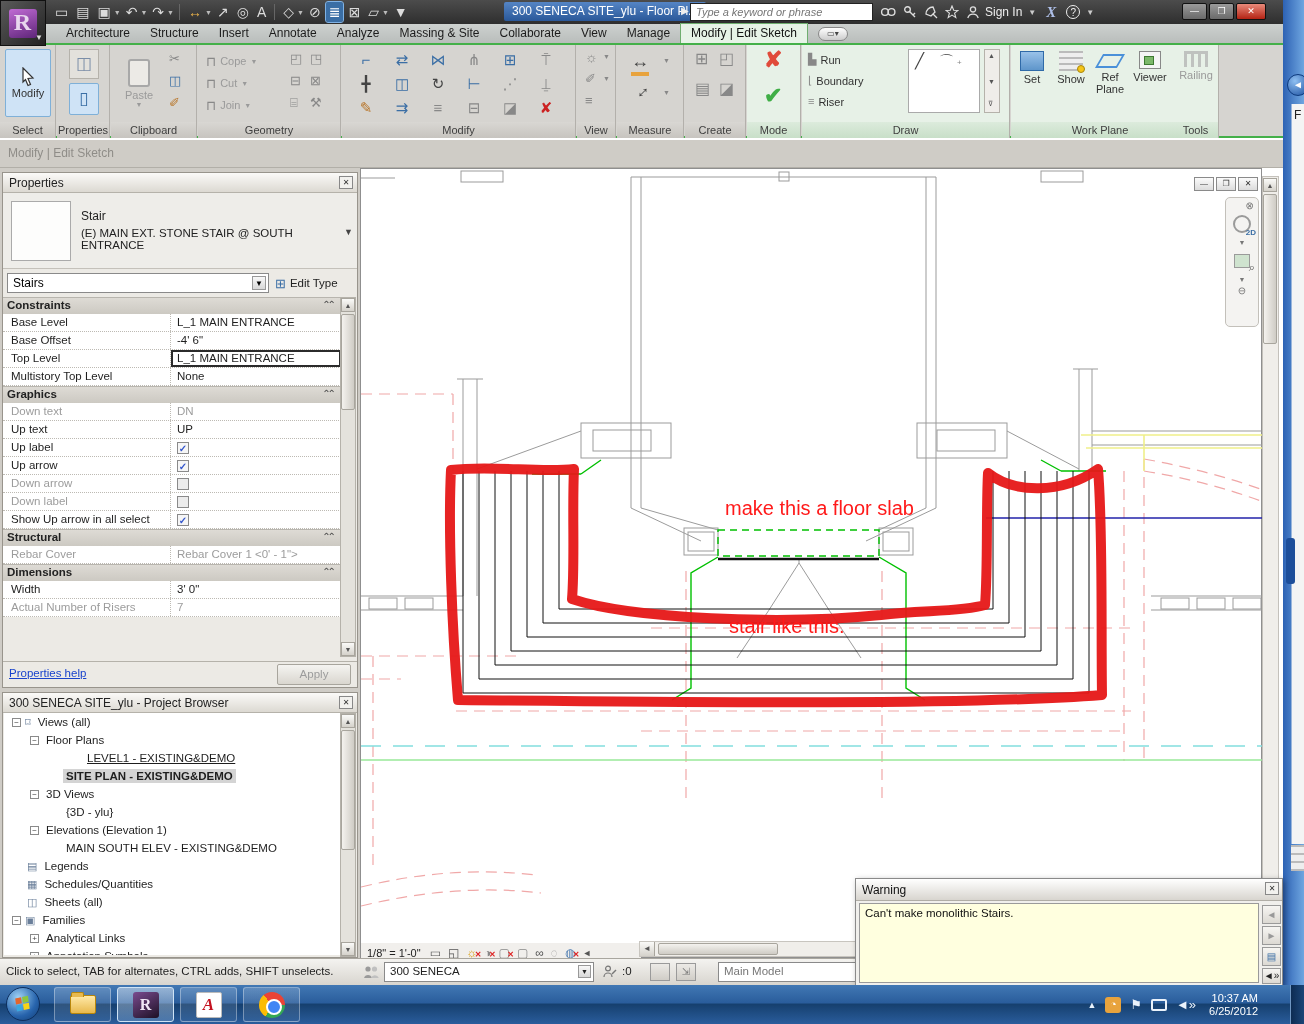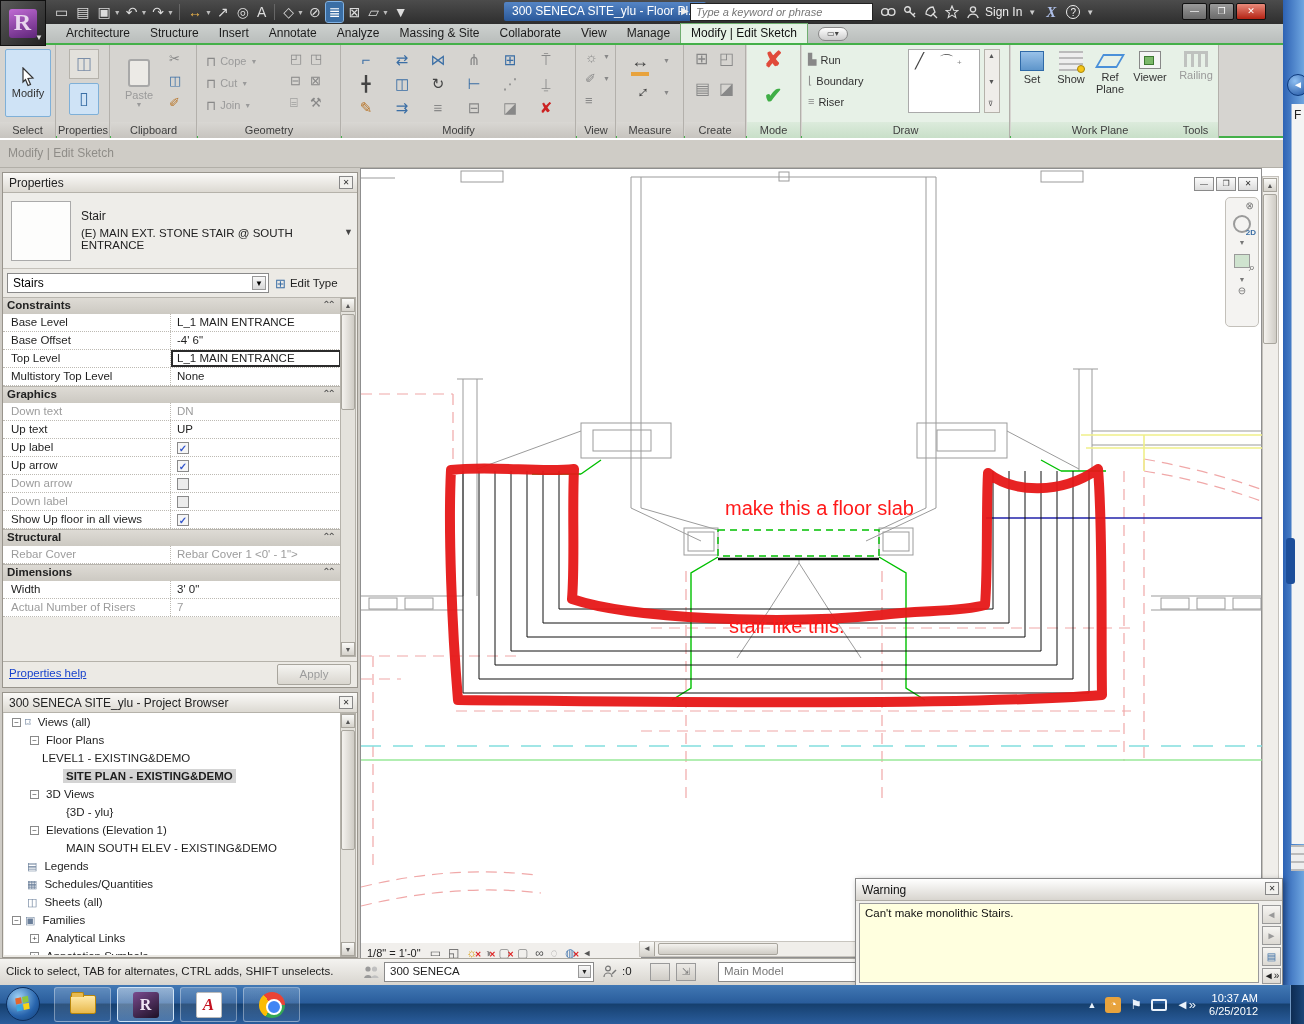--- a/index.html
+++ b/index.html
@@ -476,21 +476,21 @@
       </div>
       <div class="prow dis">
         <div class="pl">Down arrow</div>
         <div class="pv"><span class="cbx off"></span></div>
       </div>
       <div class="prow dis">
         <div class="pl">Down label</div>
         <div class="pv"><span class="cbx off"></span></div>
       </div>
       <div class="prow">
-        <div class="pl">Show Up floor in all views</div>
+        <div class="pl">Show Up arrow in all select</div>
         <div class="pv"><span class="cbx">✓</span></div>
       </div>
       <div class="sect-hdr">Structural<span class="chev">⌃⌃</span></div>
       <div class="prow dis">
         <div class="pl">Rebar Cover</div>
         <div class="pv">Rebar Cover 1 &lt;0' - 1"&gt;</div>
       </div>
       <div class="sect-hdr">Dimensions<span class="chev">⌃⌃</span></div>
       <div class="prow">
         <div class="pl">Width</div>
@@ -520,21 +520,21 @@
   <div id="tree">
       <div class="trow" style="padding-left: 8px;">
         <span class="expander">−</span>
         <span class="ticon">⌑</span>
         <span class="tlabel">Views (all)</span>
       </div>
       <div class="trow" style="padding-left: 26px;">
         <span class="expander">−</span>
         <span class="tlabel">Floor Plans</span>
       </div>
-      <div class="trow" style="padding-left: 20px;">
+      <div class="trow" style="padding-left: 65px; text-decoration: underline;">
         <span style="width: 15px; flex: 0 0 auto;"></span>
         <span class="tlabel">LEVEL1 - EXISTING&amp;DEMO</span>
       </div>
       <div class="trow selected" style="padding-left: 44px;">
         <span style="width: 15px; flex: 0 0 auto;"></span>
         <span class="tlabel">SITE PLAN - EXISTING&amp;DEMO</span>
       </div>
       <div class="trow" style="padding-left: 26px;">
         <span class="expander">−</span>
         <span class="tlabel">3D Views</span>

